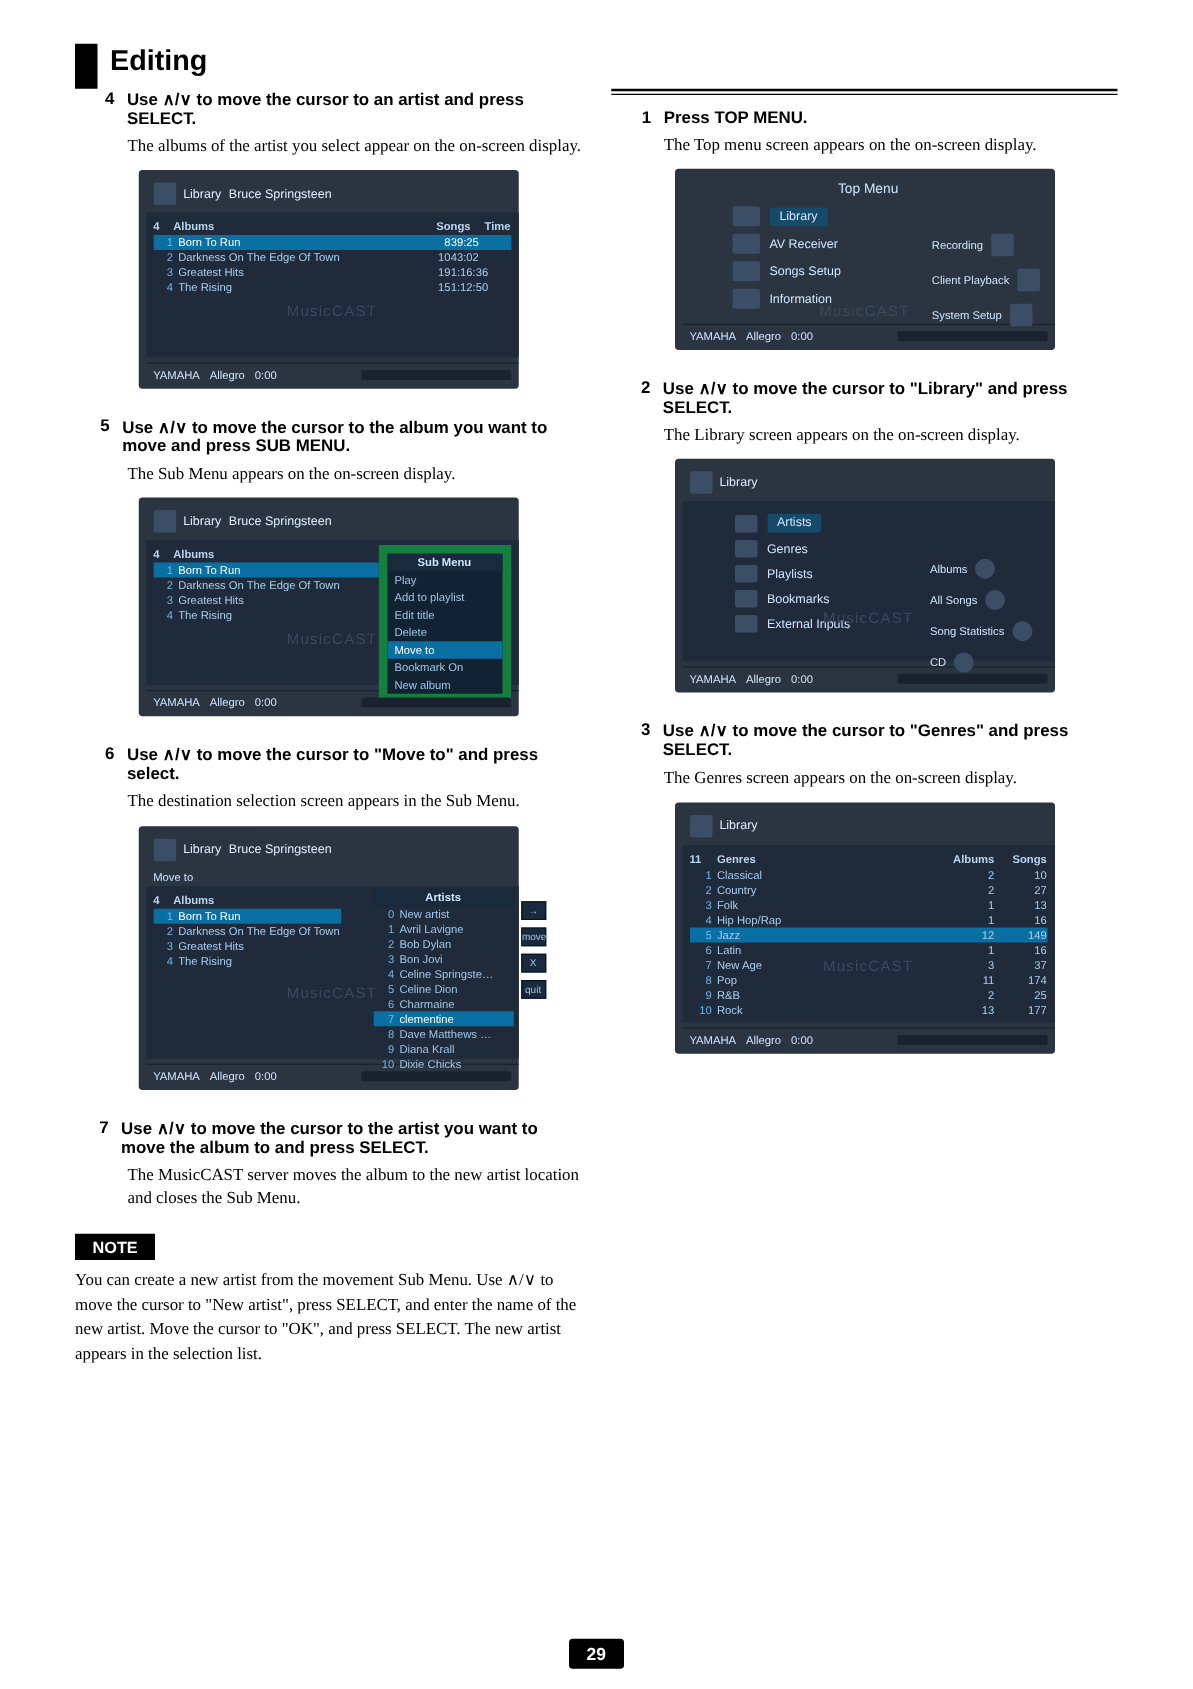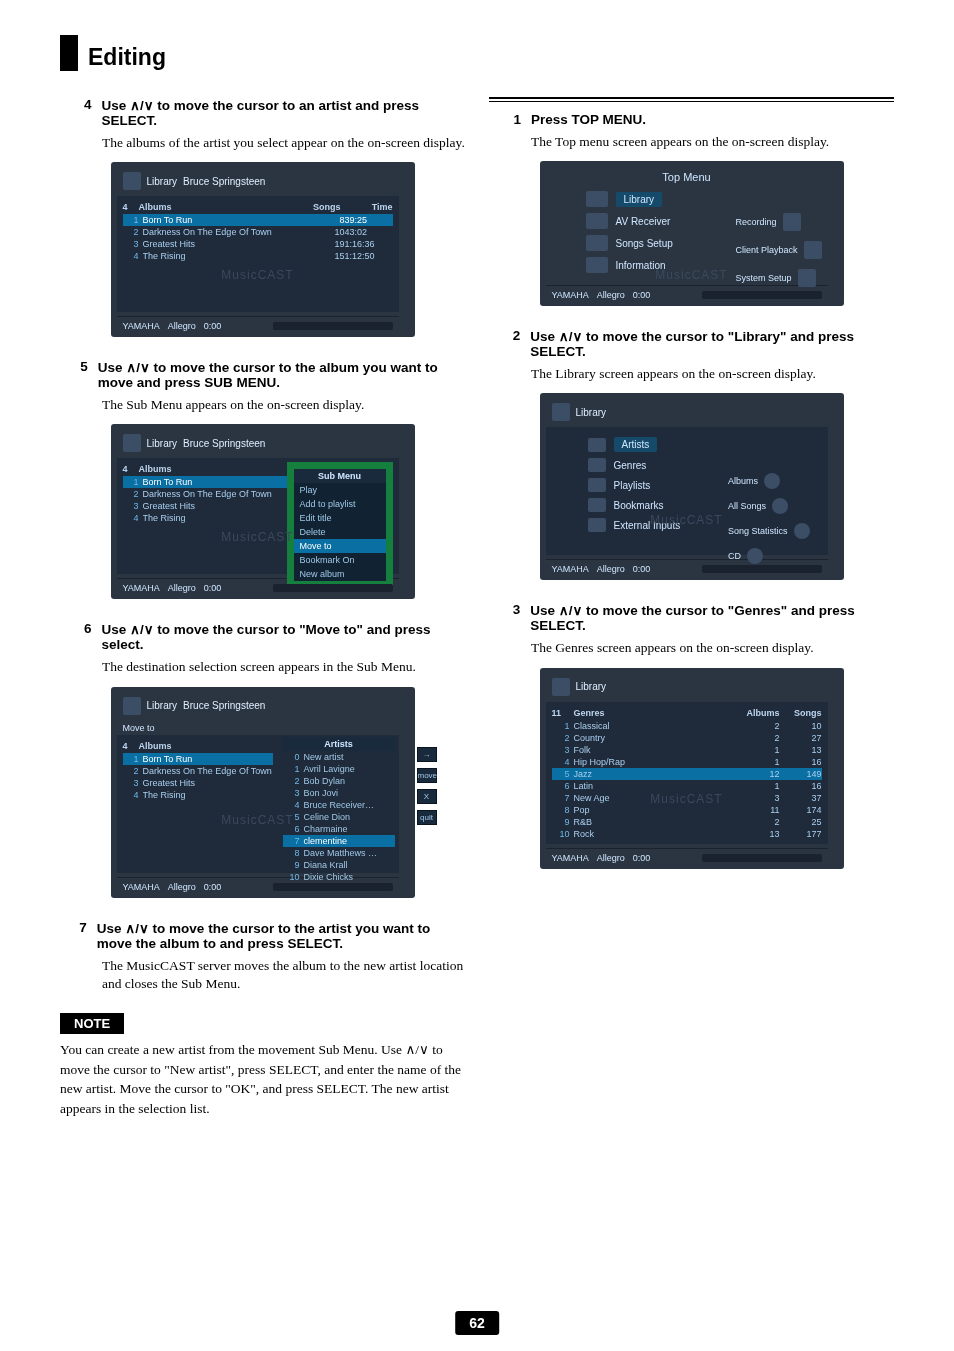--- a/index.html
+++ b/index.html
@@ -1,35 +1,35 @@
 <!DOCTYPE html>
 <html><head>
 <meta charset="utf-8">
 <style>
 html,body{margin:0;padding:0;background:#fff;font-family:"Times New Roman",serif;color:#000}
 body{width:954px;min-height:1351px;position:relative}
 .page{padding:35px 60px 20px 60px}
-.titlebar{display:flex;align-items:flex-end;margin-bottom:26px}
+.titlebar{display:flex;align-items:flex-start;}
 .blackbox{width:18px;height:36px;background:#000;margin-right:10px}
 .h1{font-family:Arial,Helvetica,sans-serif;font-weight:bold;font-size:23px}
 .cols{display:flex;gap:24px}
 .col{flex:1;min-width:0}
 .step{margin:0 0 6px 18px;display:flex;gap:10px;font-family:Arial,Helvetica,sans-serif;font-size:13.5px;font-weight:bold}
 .step .num{width:14px;text-align:right}
 .body{margin:0 0 10px 42px;font-size:13.5px;line-height:1.35}
 .screen-wrap{display:flex;justify-content:center;margin:6px 0 22px 0}
-.screen{width:304px;background:#2b3542;border-radius:3px;padding:6px 16px 4px 6px;box-sizing:border-box;color:#cfe6ff;font-family:Arial,Helvetica,sans-serif;font-size:9px;position:relative}
+.screen{width:304px;background:#2b3542;border-radius:3px;padding:6px 0 4px 6px;box-sizing:border-box;color:#cfe6ff;font-family:Arial,Helvetica,sans-serif;font-size:9px;position:relative}
 .scr-hd{display:flex;align-items:center;gap:6px;padding:4px 6px 6px 6px;font-size:10px;color:#dfeeff}
 .scr-ic{width:18px;height:18px;background:#3c4e66;border-radius:2px;display:inline-block}
 .scr-body{background:#1f2a3a;min-height:108px;padding:4px 6px;position:relative}
 .tbl-hd{display:flex;font-weight:bold;color:#bcd5ee;padding:2px 0;font-size:9px}
 .tbl-hd .c1{width:16px}
 .tbl-hd .c2{flex:1}
 .tbl-hd .c3{width:40px;text-align:right}
-.tbl-hd .c4{width:52px;text-align:right}
+.tbl-hd .c4{width:32px;text-align:right}
 .trow{display:flex;color:#a9cfee;font-size:9px;padding:1px 0}
 .trow .c1{width:16px;text-align:right;padding-right:4px;color:#6fb8e8}
 .trow .c2{flex:1;white-space:nowrap;overflow:hidden;text-overflow:ellipsis}
 .trow .c3{width:40px;text-align:right}
 .trow .c4{width:48px;text-align:left}
 .hl{background:#0a6fa3;color:#fff}
 .watermark{position:absolute;bottom:30px;left:50%;transform:translateX(-50%);color:#3a4a5e;font-size:12px;letter-spacing:1px;pointer-events:none}
 .scr-ft{display:flex;align-items:center;gap:8px;padding:4px 6px 2px 6px;border-top:1px solid #1a2230;margin-top:4px;font-size:9px}
 .meter{margin-left:auto;width:120px;height:8px;background:#1a2230;border-radius:2px;position:relative}
 .submenu{position:absolute;right:6px;top:4px;width:92px;background:#112233;border:7px solid #15803d;font-size:9px}
@@ -41,21 +41,21 @@
 .artists .at-i{display:flex;padding:1px 3px;color:#9fc8e6}
 .artists .at-i .n{width:14px;text-align:right;padding-right:4px;color:#6fb8e8}
 .artists .at-i.hl3{background:#0a6fa3;color:#fff}
 .sidebadge{position:absolute;right:-22px;top:60px;width:20px;display:flex;flex-direction:column;gap:6px;font-size:8px;color:#9fc8e6;text-align:center}
 .sidebadge div{background:#1a2a3d;border:1px solid #0a1520;padding:2px 0}
 .topmenu-title{text-align:center;color:#cfe6ff;font-size:11px;padding:4px 0 8px 0}
 .tm-list{display:flex;flex-direction:column;gap:6px;padding:0 10px 8px 40px}
 .tm-item{display:flex;align-items:center;gap:8px;font-size:10px;color:#cfe6ff}
 .tm-ic{width:22px;height:16px;background:#3c4e66;border-radius:2px}
 .tm-item.sel .lbl{background:#164a6a;padding:2px 8px;border-radius:2px}
-.tm-right{position:absolute;right:22px;top:52px;display:flex;flex-direction:column;gap:10px;font-size:9px;color:#cfe6ff}
+.tm-right{position:absolute;right:12px;top:52px;display:flex;flex-direction:column;gap:10px;font-size:9px;color:#cfe6ff}
 .tm-right .r{display:flex;align-items:center;gap:6px}
 .tm-right .ric{width:18px;height:18px;background:#3c4e66;border-radius:2px}
 .lib-left{display:flex;flex-direction:column;gap:6px;padding:6px 10px 6px 36px}
 .lib-left .li{display:flex;align-items:center;gap:8px;font-size:10px;color:#cfe6ff}
 .lib-left .li .lic{width:18px;height:14px;background:#3c4e66;border-radius:2px}
 .lib-left .li.sel .lbl{background:#164a6a;padding:2px 8px;border-radius:2px}
 .lib-right{position:absolute;right:18px;top:46px;display:flex;flex-direction:column;gap:9px;font-size:9px;color:#cfe6ff}
 .lib-right .r{display:flex;align-items:center;gap:6px}
 .lib-right .ric{width:16px;height:16px;background:#3c4e66;border-radius:50%}
 .genre-row{display:flex;color:#a9cfee;font-size:9px;padding:1px 0}
@@ -252,21 +252,21 @@
                   <div class="at-i">
                     <span class="n">2</span>
                     <span>Bob Dylan</span>
                   </div>
                   <div class="at-i">
                     <span class="n">3</span>
                     <span>Bon Jovi</span>
                   </div>
                   <div class="at-i">
                     <span class="n">4</span>
-                    <span>Bruce Receiver…</span>
+                    <span>Celine Springste…</span>
                   </div>
                   <div class="at-i">
                     <span class="n">5</span>
                     <span>Celine Dion</span>
                   </div>
                   <div class="at-i">
                     <span class="n">6</span>
                     <span>Charmaine</span>
                   </div>
                   <div class="at-i hl3">
@@ -522,13 +522,13 @@
           <span>0:00</span>
           <div class="meter"></div>
         </div>
       </div>
         </div>
 
     </div>
   </div>
 </div>
 
-<div class="pagenum">62</div>
+<div class="pagenum">29</div>
 
 </body></html>

